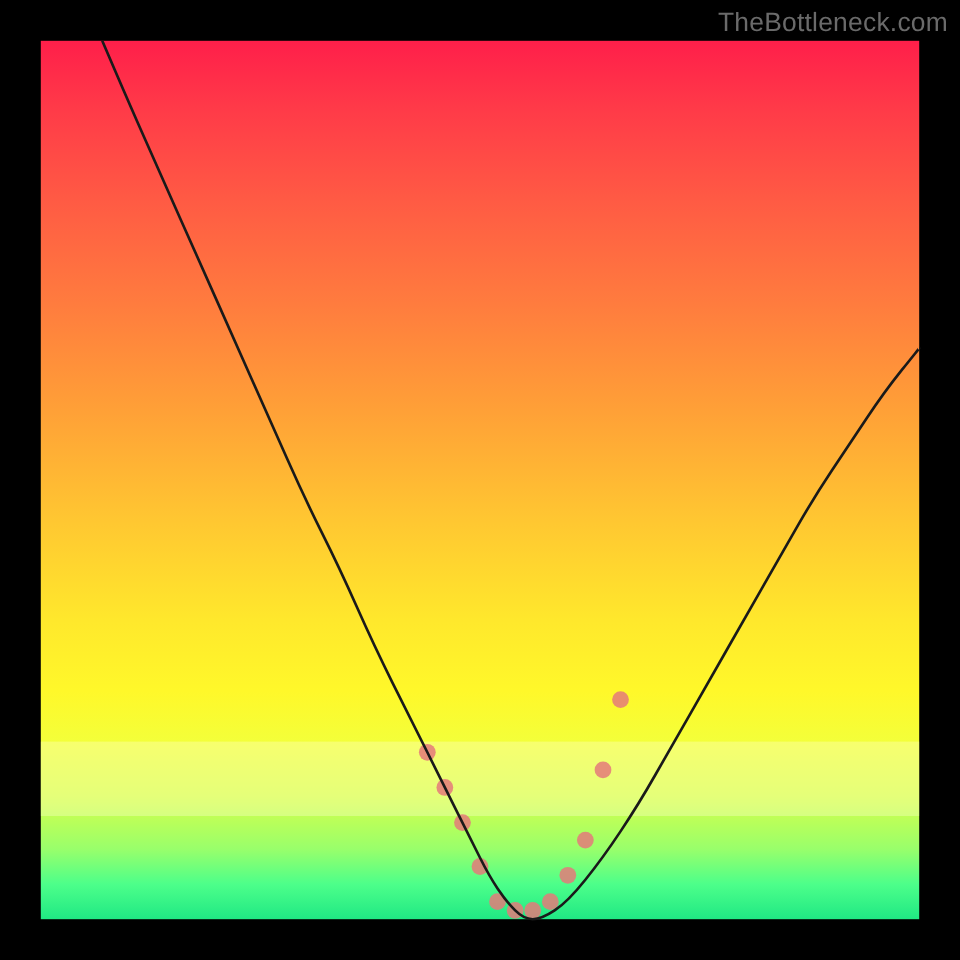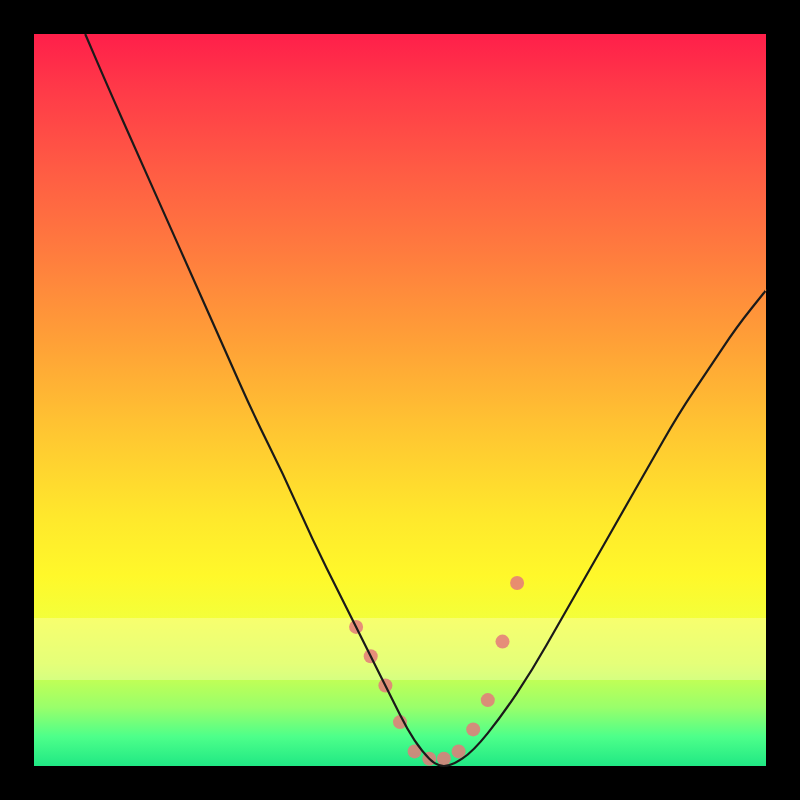--- a/index.html
+++ b/index.html
@@ -87,13 +87,14 @@
         <circle cx="409.9" cy="724.7" r="7.0" fill="#e47a7a" fill-opacity="0.85"></circle>
         <circle cx="424.6" cy="717.4" r="7.0" fill="#e47a7a" fill-opacity="0.85"></circle>
         <circle cx="439.2" cy="695.4" r="7.0" fill="#e47a7a" fill-opacity="0.85"></circle>
         <circle cx="453.8" cy="666.1" r="7.0" fill="#e47a7a" fill-opacity="0.85"></circle>
         <circle cx="468.5" cy="607.6" r="7.0" fill="#e47a7a" fill-opacity="0.85"></circle>
         <circle cx="483.1" cy="549.0" r="7.0" fill="#e47a7a" fill-opacity="0.85"></circle>
       </g>
     <path id="curve-path" fill="none" stroke="#1a1a1a" stroke-width="2.2" d="M 51.2 0.0 Q 51.2 0.0 62.2 25.6 Q 73.2 51.2 87.8 84.2 Q 102.5 117.1 117.1 150.1 Q 131.8 183.0 146.4 215.9 Q 161.0 248.9 175.7 281.8 Q 190.3 314.8 205.0 347.7 Q 219.6 380.6 234.2 409.9 Q 248.9 439.2 263.5 472.1 Q 278.2 505.1 292.8 534.4 Q 307.4 563.6 322.1 592.9 Q 336.7 622.2 347.7 644.2 Q 358.7 666.1 366.0 680.8 Q 373.3 695.4 380.6 706.4 Q 388.0 717.4 395.3 724.7 Q 402.6 732.0 409.9 732.0 Q 417.2 732.0 428.2 724.7 Q 439.2 717.4 453.8 699.1 Q 468.5 680.8 483.1 658.8 Q 497.8 636.8 512.4 611.2 Q 527.0 585.6 541.7 560.0 Q 556.3 534.4 571.0 508.7 Q 585.6 483.1 600.2 457.5 Q 614.9 431.9 629.5 406.3 Q 644.2 380.6 658.8 358.7 Q 673.4 336.7 688.1 314.8 Q 702.7 292.8 717.4 274.5 T 732.0 256.2"></path>
   </svg>
 
+  <div class="watermark">TheBottleneck.com</div>
 </div>
 
 </body></html>

